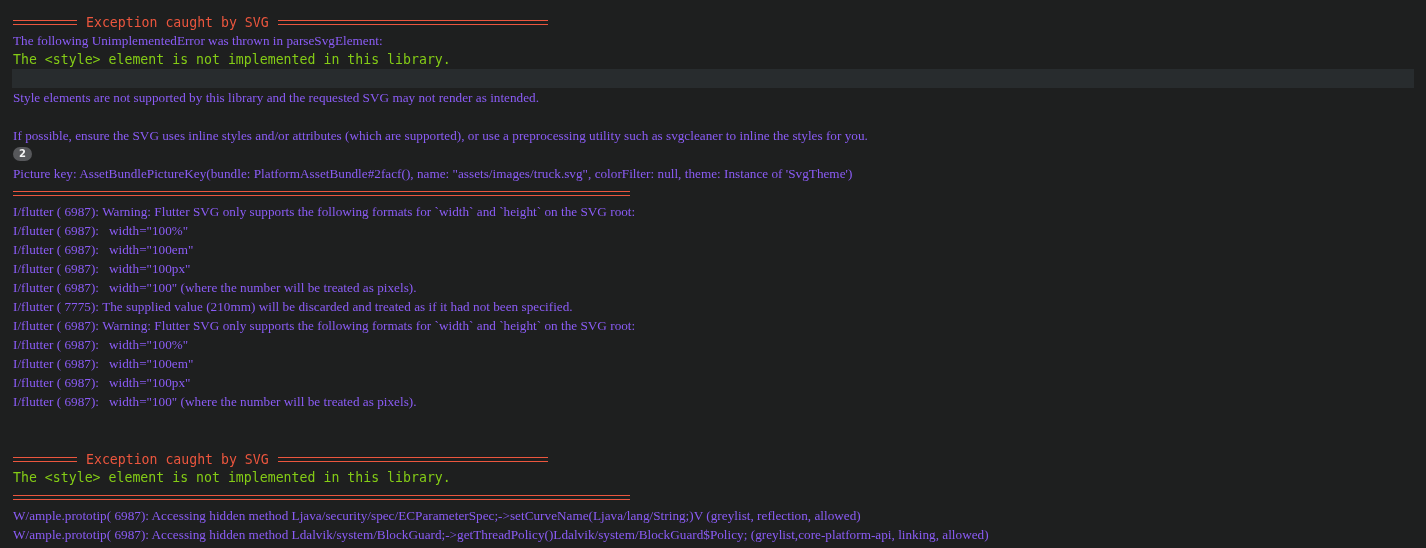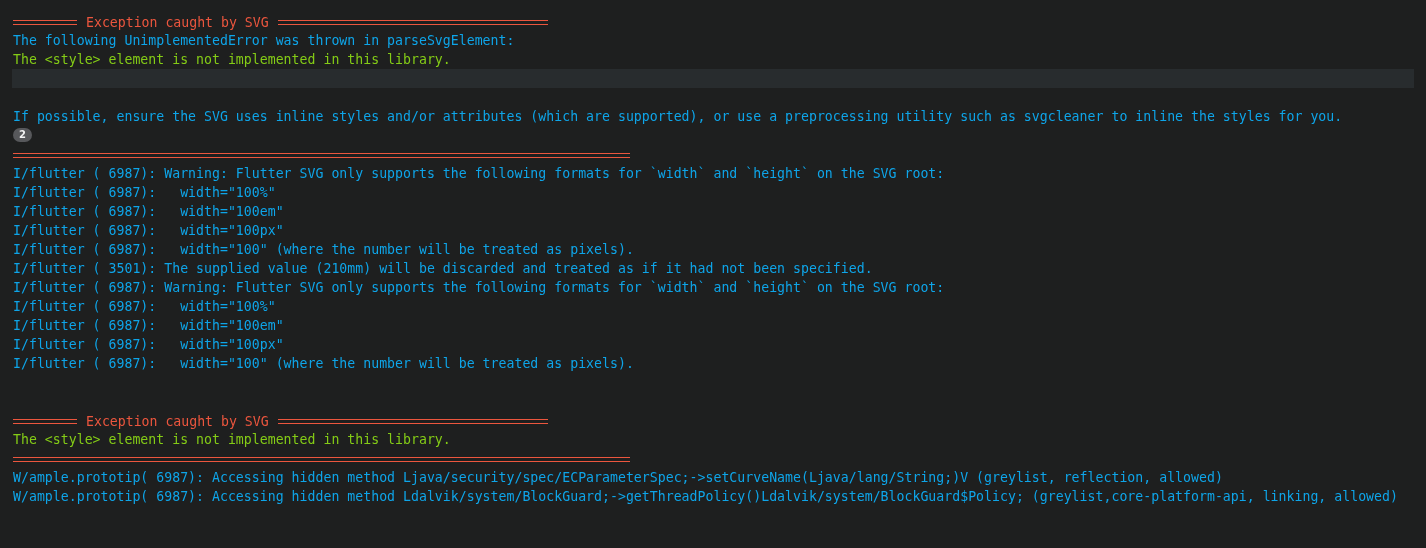--- a/index.html
+++ b/index.html
@@ -27,21 +27,21 @@
     height: 19px;
     line-height: 19px;
     font-size: 13.2px;
     letter-spacing: 0.02px;
     white-space: pre;
     padding-left: 1px;
     box-sizing: border-box;
     color: #3b78e7;
   }
   .line.red    { color: #84cc16; }
-  .line.blue   { color: #0ea5e9; }
+  .line.blue   { color: #8b5cf6; font-family: Liberation Serif, serif; }
   .line.blank  { color: transparent; }
   .line.hl     { background: #282c2e; }
   .rule-row {
     height: 19px;
     line-height: 19px;
     position: relative;
     white-space: pre;
     font-size: 13.2px;
     color: #ec563e;
     padding-left: 1px;
@@ -96,30 +96,32 @@
   }
 </style>
 </head>
 <body>
 
 <div id="console">
     <div class="rule-row"><span class="eqrun" style="width: 64px;"></span><span class="hdr-title">Exception caught by SVG</span><span class="eqrun" style="width: 270px;"></span></div>
     <div class="line blue">The following UnimplementedError was thrown in parseSvgElement:</div>
     <div class="line red">The &lt;style&gt; element is not implemented in this library.</div>
     <div class="line blank hl"></div>
+    <div class="line blue">Style elements are not supported by this library and the requested SVG may not render as intended.</div>
     <div class="line blank"></div>
     <div class="line blue">If possible, ensure the SVG uses inline styles and/or attributes (which are supported), or use a preprocessing utility such as svgcleaner to inline the styles for you.</div>
     <div class="badge-row"><span class="badge">2</span></div>
+    <div class="line blue">Picture key: AssetBundlePictureKey(bundle: PlatformAssetBundle#2facf(), name: "assets/images/truck.svg", colorFilter: null, theme: Instance of 'SvgTheme')</div>
     <div class="rule-row"><span class="eqrun" style="width: 617px;"></span></div>
     <div class="line blue">I/flutter ( 6987): Warning: Flutter SVG only supports the following formats for `width` and `height` on the SVG root:</div>
     <div class="line blue">I/flutter ( 6987):   width="100%"</div>
     <div class="line blue">I/flutter ( 6987):   width="100em"</div>
     <div class="line blue">I/flutter ( 6987):   width="100px"</div>
     <div class="line blue">I/flutter ( 6987):   width="100" (where the number will be treated as pixels).</div>
-    <div class="line blue">I/flutter ( 3501): The supplied value (210mm) will be discarded and treated as if it had not been specified.</div>
+    <div class="line blue">I/flutter ( 7775): The supplied value (210mm) will be discarded and treated as if it had not been specified.</div>
     <div class="line blue">I/flutter ( 6987): Warning: Flutter SVG only supports the following formats for `width` and `height` on the SVG root:</div>
     <div class="line blue">I/flutter ( 6987):   width="100%"</div>
     <div class="line blue">I/flutter ( 6987):   width="100em"</div>
     <div class="line blue">I/flutter ( 6987):   width="100px"</div>
     <div class="line blue">I/flutter ( 6987):   width="100" (where the number will be treated as pixels).</div>
     <div class="line blank"></div>
     <div class="line blank"></div>
     <div class="rule-row"><span class="eqrun" style="width: 64px;"></span><span class="hdr-title">Exception caught by SVG</span><span class="eqrun" style="width: 270px;"></span></div>
     <div class="line red">The &lt;style&gt; element is not implemented in this library.</div>
     <div class="rule-row"><span class="eqrun" style="width: 617px;"></span></div>

